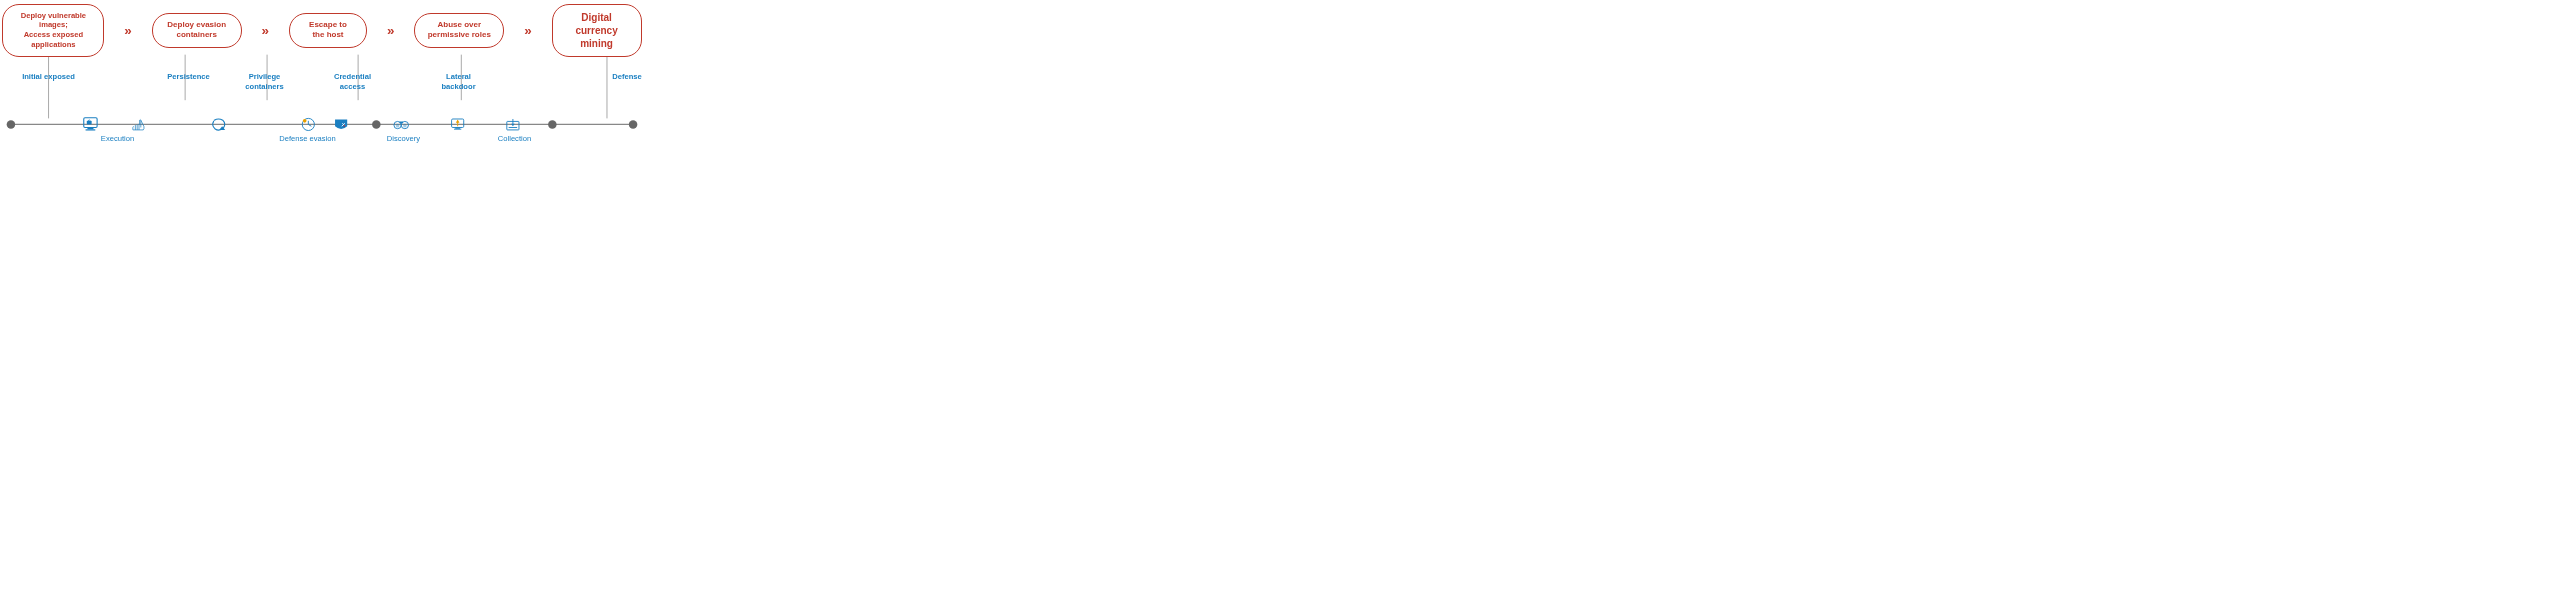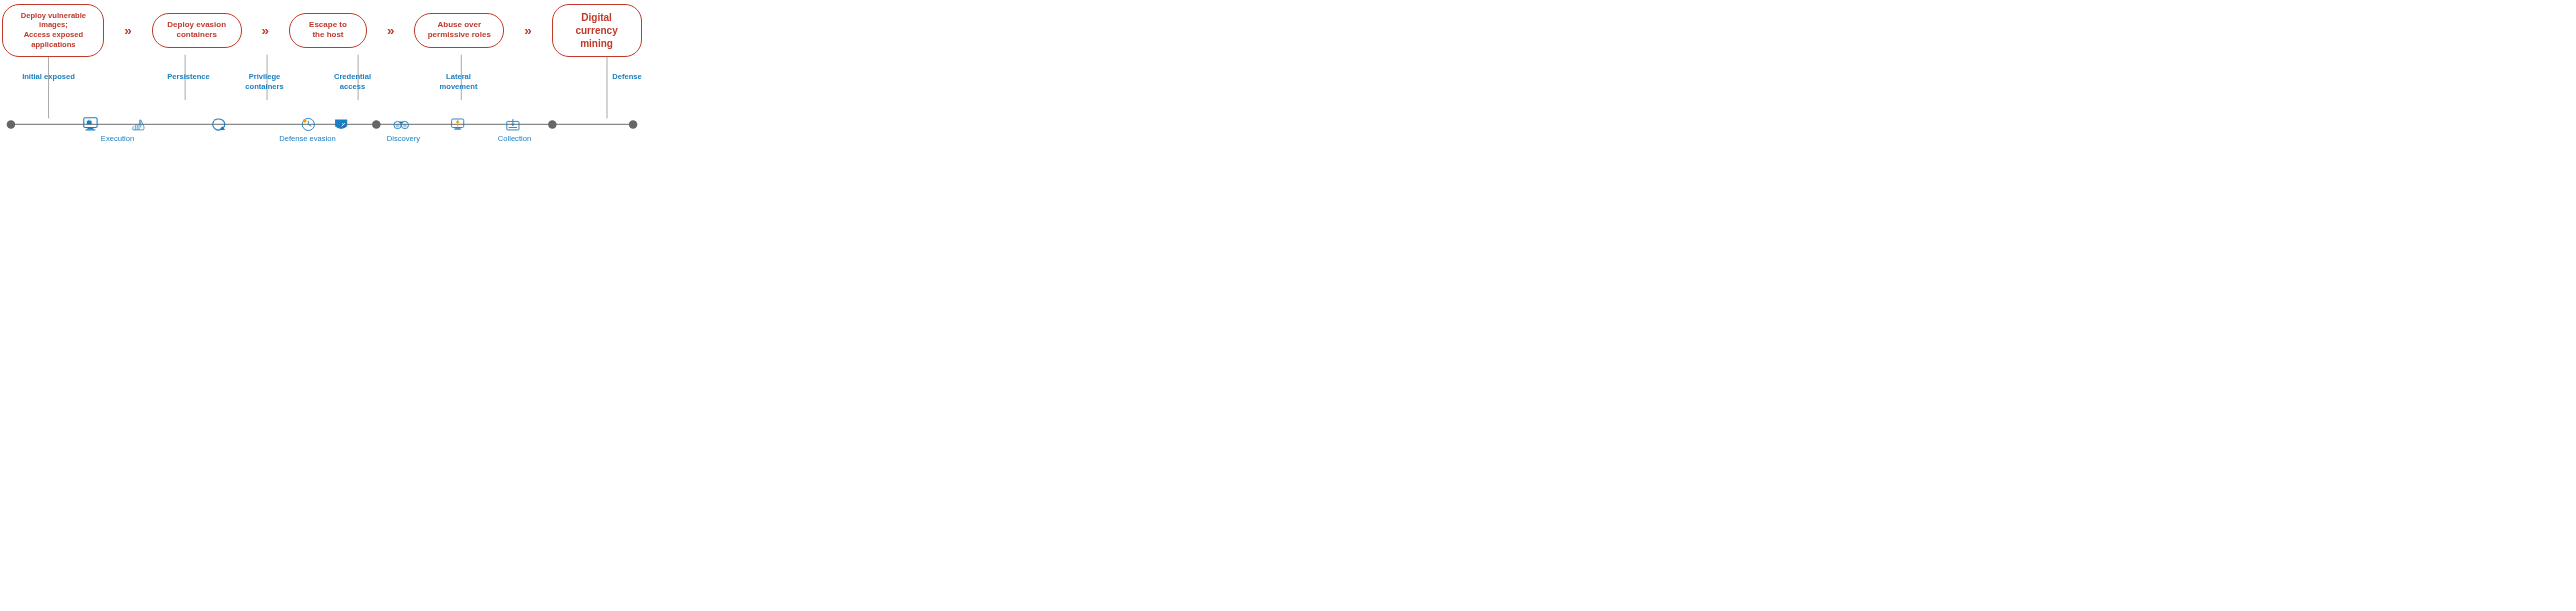--- a/index.html
+++ b/index.html
@@ -160,21 +160,21 @@
   </div>
 
   <div style="position:absolute; top:72px; left:0; width:100%;">
     <div class="label-item" style="position:absolute; left:18px; width:61px;">Initial exposed</div>
     <div class="label-item" style="position:absolute; left:161px; width:55px;">Persistence</div>
     <div class="label-item" style="position:absolute; left:237px; width:55px;">Privilege
 containers</div>
     <div class="label-item" style="position:absolute; left:325px; width:55px;">Credential
 access</div>
     <div class="label-item" style="position:absolute; left:431px; width:55px;">Lateral
-movement</div>
+backdoor</div>
     <div class="label-item" style="position:absolute; left:612px; width:30px;">Defense</div>
   </div>
 
   <div style="position:absolute; top:134px; left:0; width:100%;">
     <div class="tlabel" style="position:absolute; left:90px; width:55px;">Execution</div>
     <div class="tlabel" style="position:absolute; left:274px; width:67px;">Defense evasion</div>
     <div class="tlabel" style="position:absolute; left:379px; width:49px;">Discovery</div>
     <div class="tlabel" style="position:absolute; left:490px; width:49px;">Collection</div>
   </div>
 

